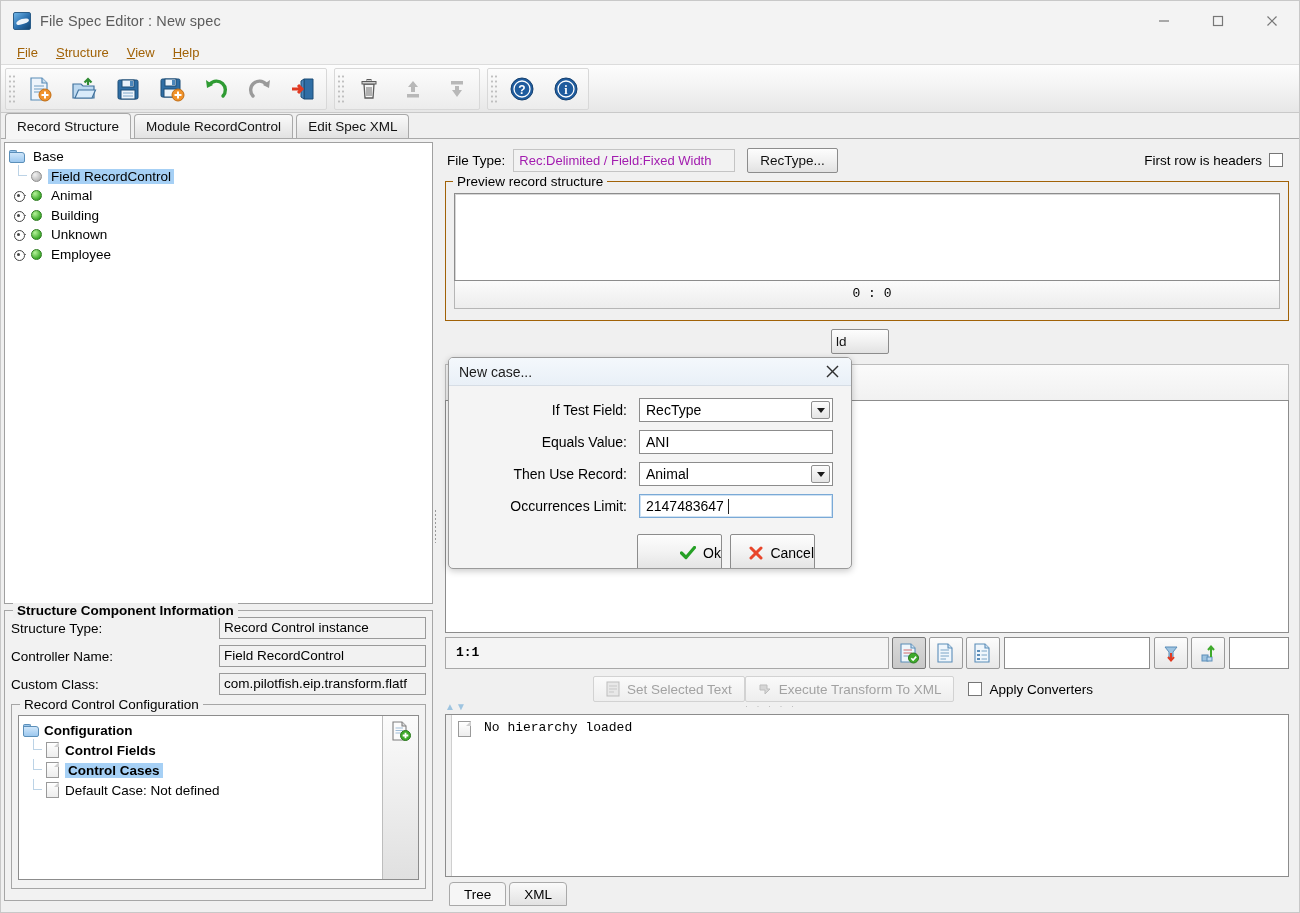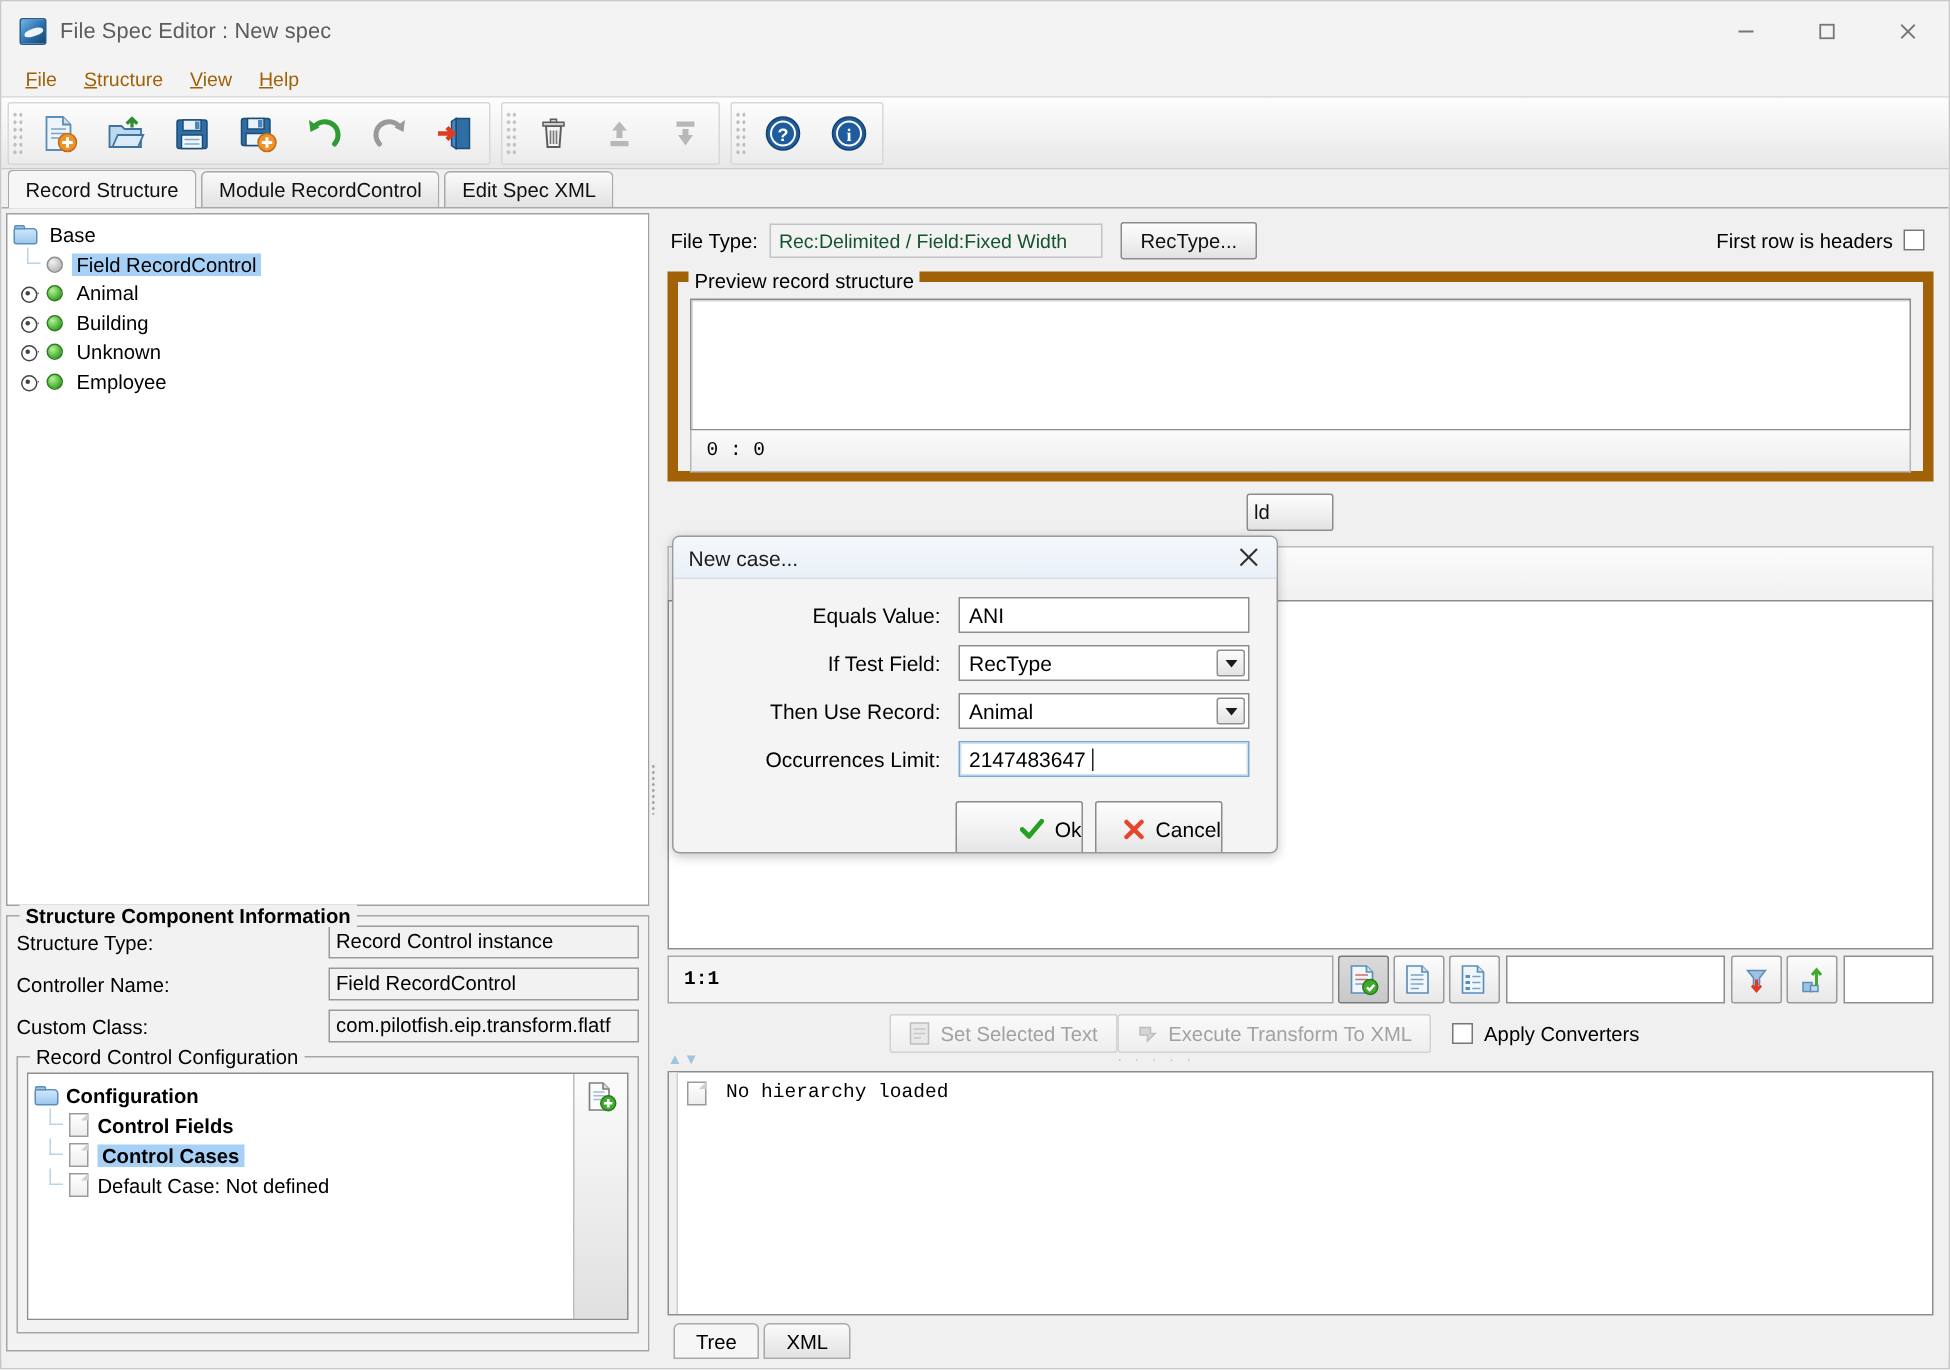--- a/index.html
+++ b/index.html
@@ -212,39 +212,39 @@
   .tline.last::before{ height:11px; }
 
   
   .ftrow {
     height: 34px; display:flex; align-items:center; padding-left: 8px; margin-top: 4px;
   }
   .ft-label { font-size: 13.5px; margin-right: 8px; }
   .ft-value {
     width: 222px; height: 23px; line-height: 21px;
     border: 1px solid #c4c4c4; background: #f2f2f2;
-    color: #14532d; font-size: 13px; padding: 0 5px;
+    color: #a21caf; font-size: 13px; padding: 0 5px;
     overflow:hidden; white-space:nowrap;
   }
   .btn {
     border: 1px solid #8c8c8c; border-radius: 2px;
     background: linear-gradient(to bottom,#fdfdfd 0%,#f1f1f1 50%,#e2e2e2 100%);
     font-size: 13.5px; height: 25px; padding: 0 12px;
     display:inline-flex; align-items:center; justify-content:center;
     color:#111;
   }
   .chkwrap { margin-left:auto; display:flex; align-items:center; padding-right: 12px; font-size:13.5px; }
   .chk {
     width: 14px; height: 14px; border: 1px solid #767676; background:#fff;
     margin-left: 7px; flex:none;
   }
 
   .group {
-    position: relative; border: 7px solid #a16207; margin: 4px 6px 0 6px;
-    padding: 11px 8px 4px 8px; background: transparent;
+    position: relative; border: 1px solid #a16207; margin: 4px 6px 0 6px;
+    padding: 11px 8px 4px 8px; background: transparent; text-align: center;
   }
   .group > .legend { background:#f0f0f0; font-weight: normal; top:-8px; left:7px; }
   .white-area {
     background: #ffffff; border: 1px solid #8c8c8c;
     box-shadow: inset 1px 1px 0 #d6d6d6;
   }
   .statusline {
     height: 28px; line-height: 26px;
     border: 1px solid #b6b6b6; border-top: none;
     background: linear-gradient(to bottom,#fbfbfb,#ededed);
@@ -768,33 +768,33 @@
       <div class="dlg-close">
         <svg width="15" height="15" viewBox="0 0 15 15">
             <line x1="2" y1="2" x2="13" y2="13" stroke="#303030" stroke-width="1.4"></line>
             <line x1="13" y1="2" x2="2" y2="13" stroke="#303030" stroke-width="1.4"></line>
           </svg>
       </div>
     </div>
     <div class="dlg-body">
 
       <div class="drow">
-        <div class="dlabel">Equals Value:</div>
-        <div class="dfield">
-          <span>ANI</span>
-        </div>
-      </div>
-
-      <div class="drow">
         <div class="dlabel">If Test Field:</div>
         <div class="dfield">
           <span>RecType</span>
           <span class="combo-arrow">
               <span class="caret"></span>
             </span>
+        </div>
+      </div>
+
+      <div class="drow">
+        <div class="dlabel">Equals Value:</div>
+        <div class="dfield">
+          <span>ANI</span>
         </div>
       </div>
 
       <div class="drow">
         <div class="dlabel">Then Use Record:</div>
         <div class="dfield">
           <span>Animal</span>
           <span class="combo-arrow">
               <span class="caret"></span>
             </span>

